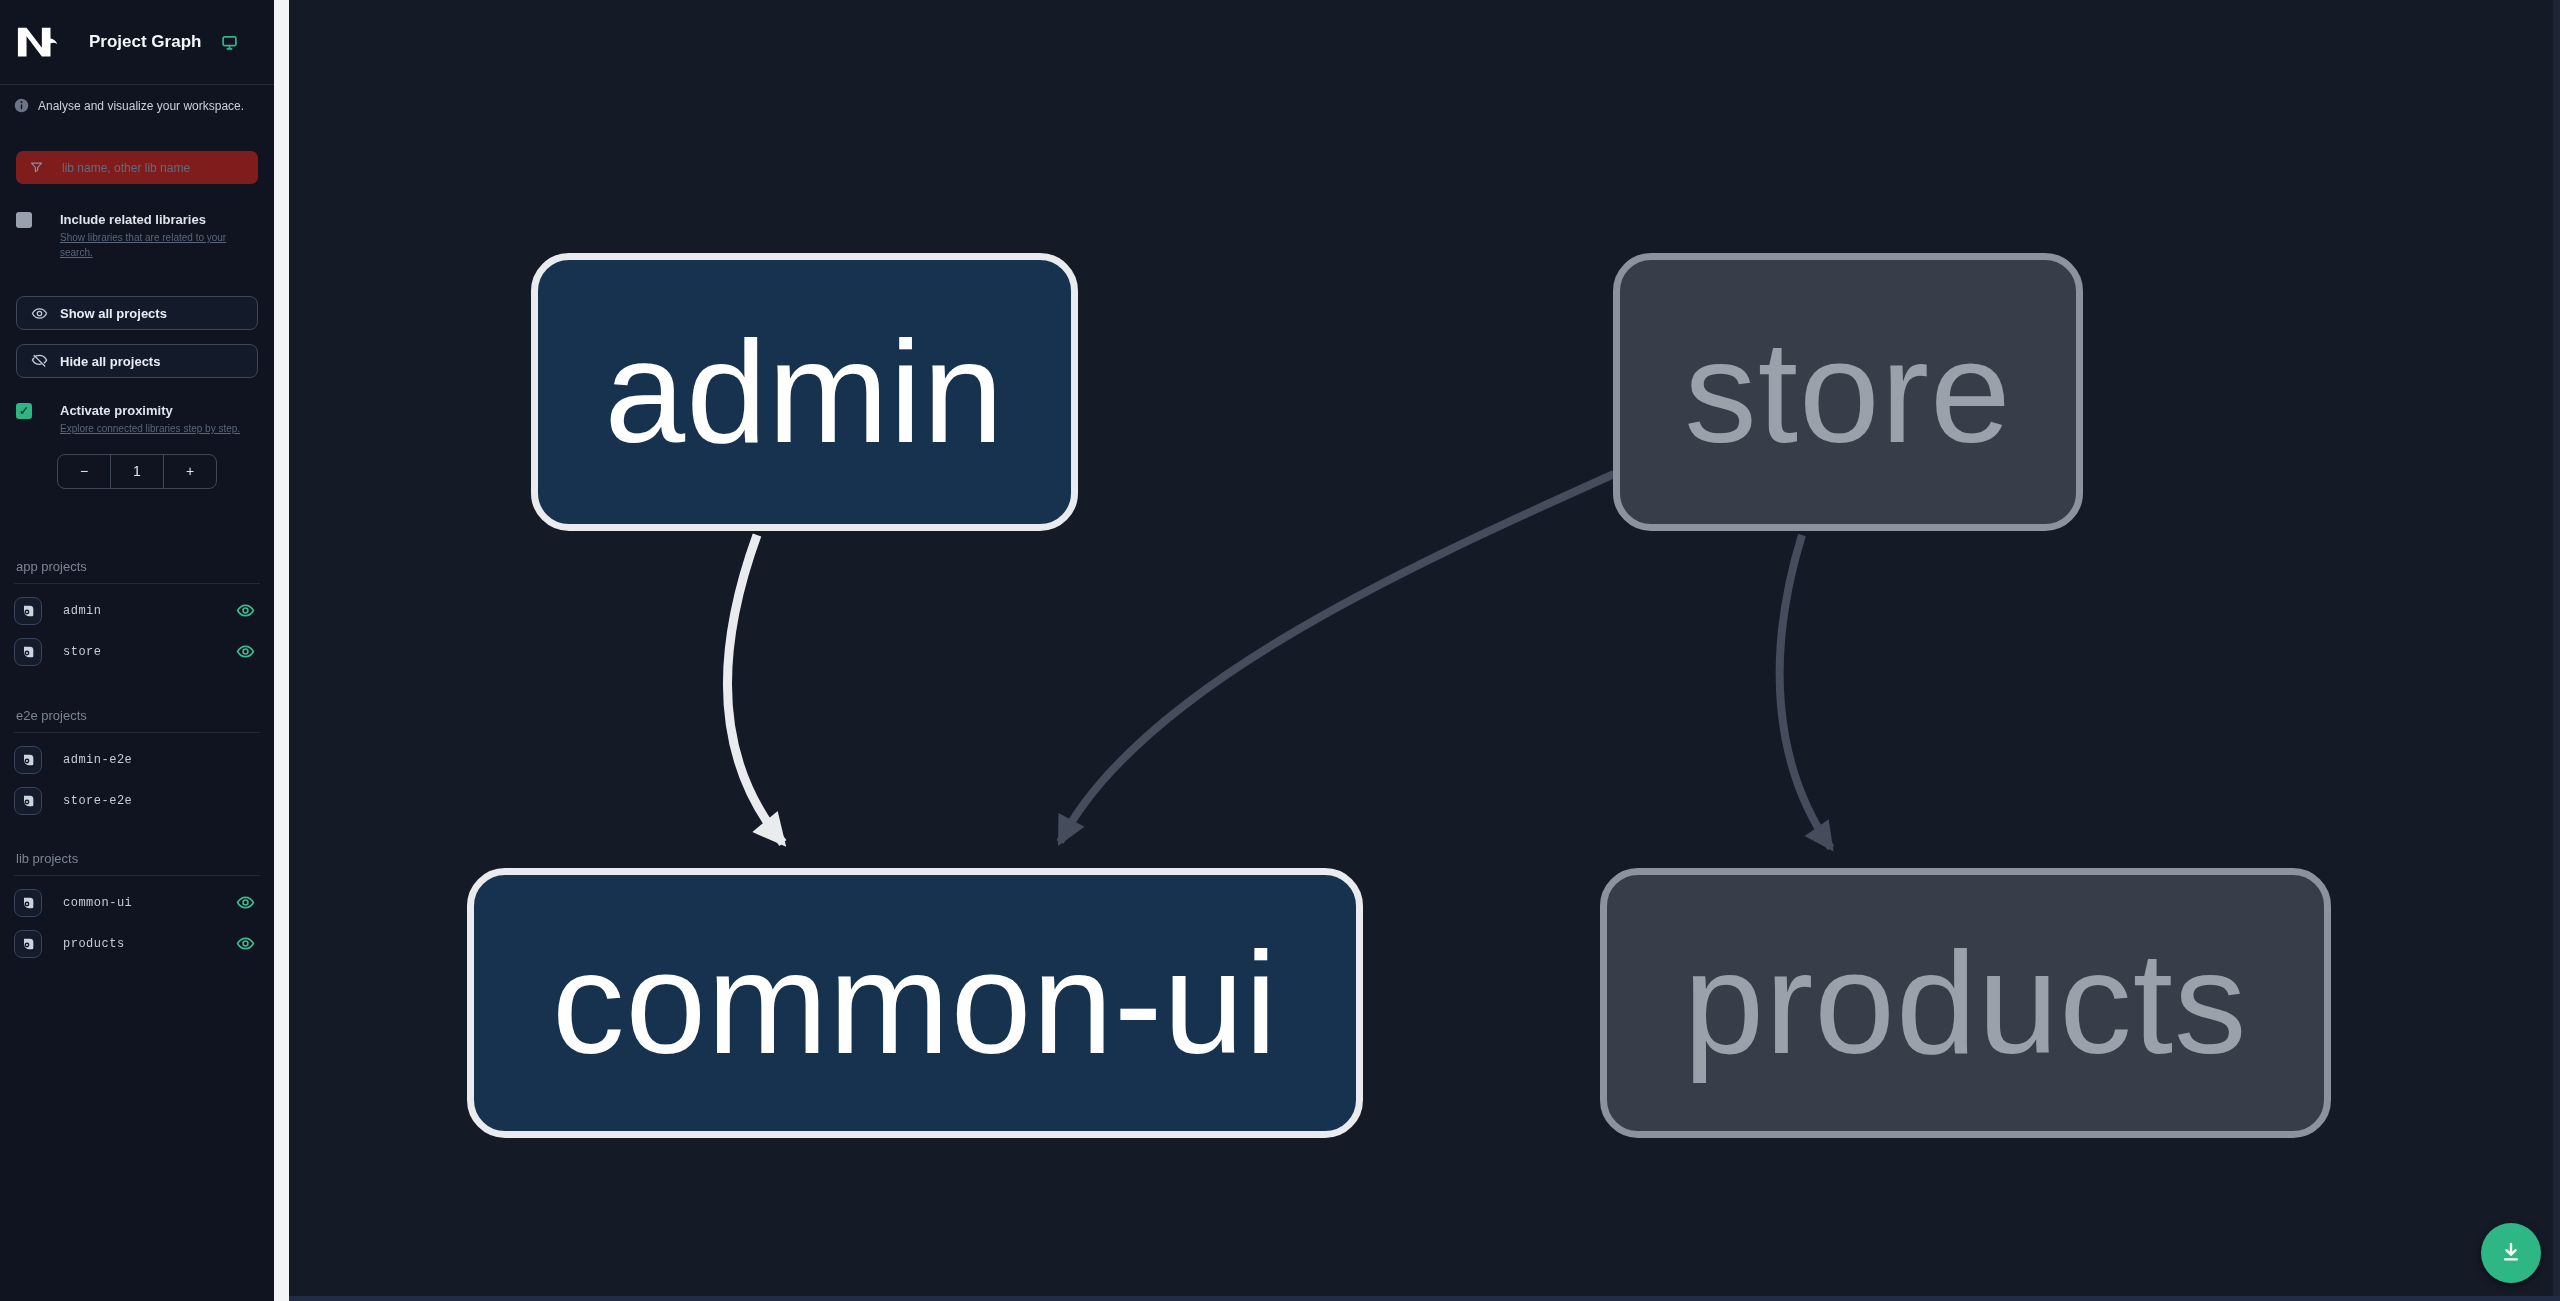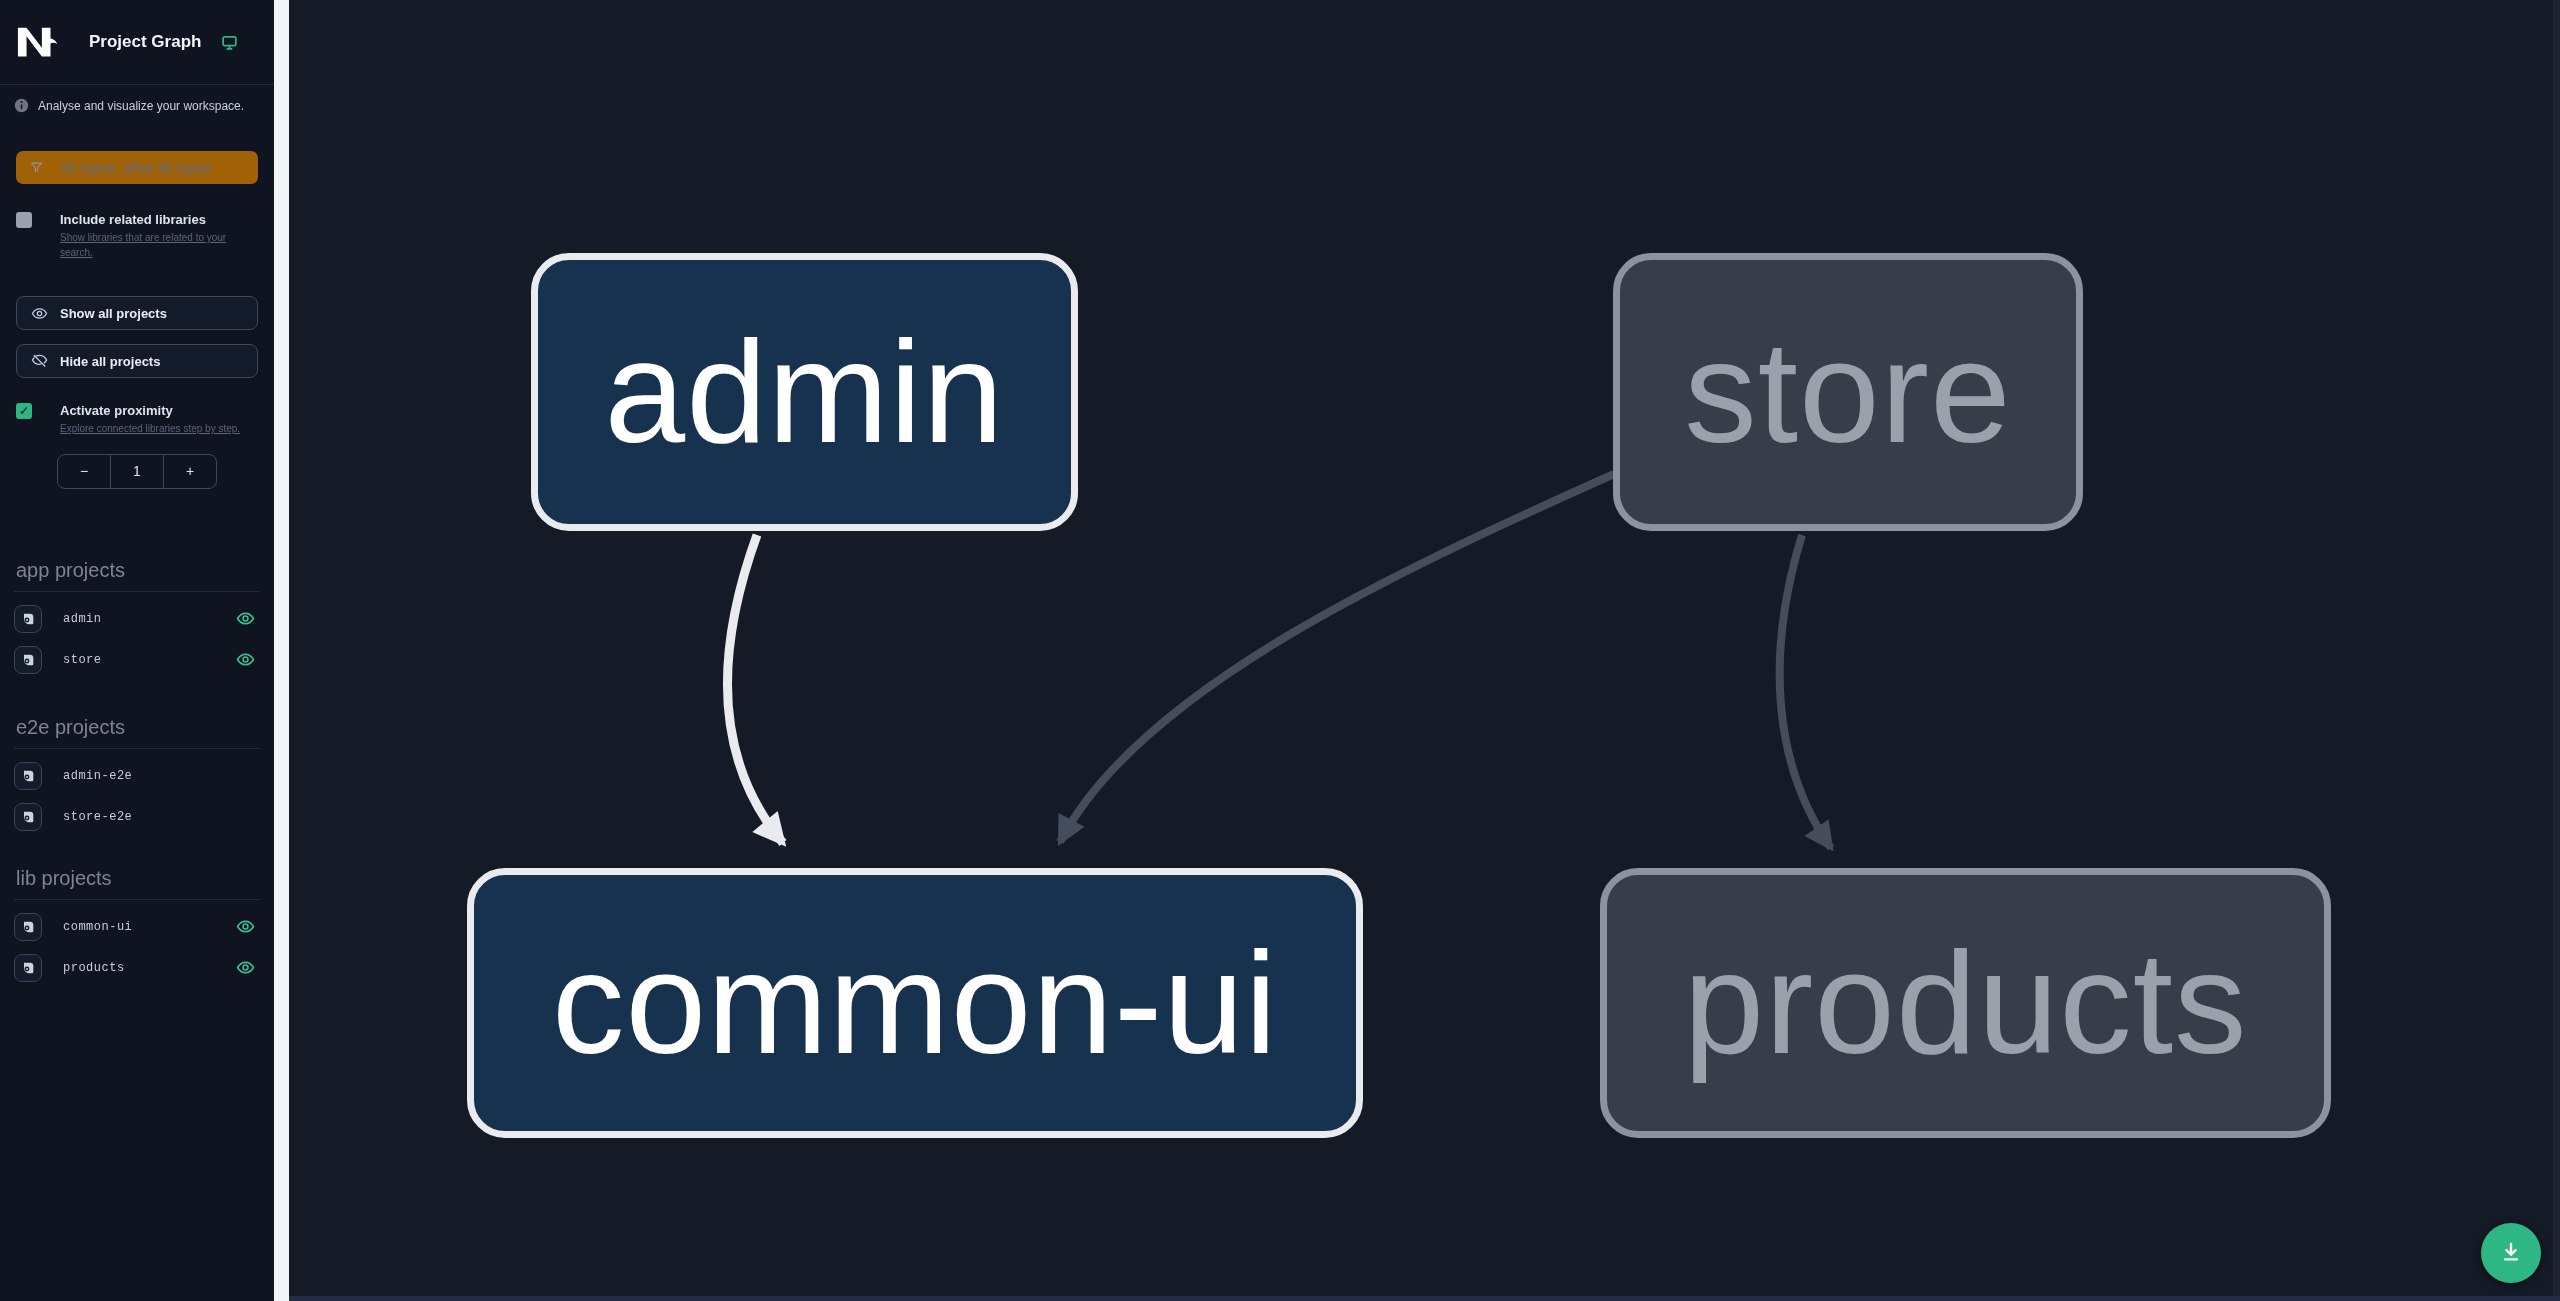--- a/index.html
+++ b/index.html
@@ -65,22 +65,22 @@
 
   .tagline-row {
     display:flex; align-items:center; gap:9px;
     padding:13px 16px 0 14px;
     font-size:12px; color:#c9d1dd;
   }
   .tagline-row svg { width:15px; height:15px; flex:none; }
 
   .search-wrap { position:relative; margin:38px 16px 0; }
   .search-input {
-    width:100%; height:33px; background:#a16207; border:none; border-radius:7px;
-    color:#e5e9f0; font-size:14px; padding:0 10px 0 46px; outline:none;
+    width:100%; height:33px; background:#7f1d1d; border:none; border-radius:7px;
+    color:#e5e9f0; font-size:12px; padding:0 10px 0 46px; outline:none;
     font-family:"Liberation Sans", sans-serif;
   }
   .search-input::placeholder { color:#5f6b80; }
   .funnel { position:absolute; left:13px; top:9px; width:15px; height:15px; color:#8b93a3; }
 
   .check-row { display:flex; gap:28px; padding:0 16px; }
   .check-row.include   { margin-top:27px; }
   .check-row.group     { margin-top:37px; }
   .check-row.proximity { margin-top:24px; }
   .checkbox {
@@ -113,21 +113,21 @@
     background:transparent; border:none; color:#dfe5ee; font-size:14px; cursor:pointer;
     font-family:"Liberation Sans", sans-serif;
   }
   .stepper .step-value { border-left:1px solid #3e4859; border-right:1px solid #3e4859; cursor:default; }
 
   .section { margin:0 14px; }
   .section.app { margin-top:70px; }
   .section.e2e { margin-top:42px; }
   .section.lib { margin-top:36px; }
   .section-heading {
-    font-size:20px; color:#7c8494; padding:0 2px 9px;
+    font-size:13px; color:#7c8494; padding:0 2px 9px;
     border-bottom:1px solid #222a3a;
   }
   .project-row { display:flex; align-items:center; margin-top:13px; height:28px; }
   .focus-btn {
     width:28px; height:28px; flex:none;
     border:1px solid #3a445a; border-radius:8px; background:#141b2a;
     display:flex; align-items:center; justify-content:center; cursor:pointer;
   }
   .focus-btn svg { width:16px; height:16px; }
   .project-name {

